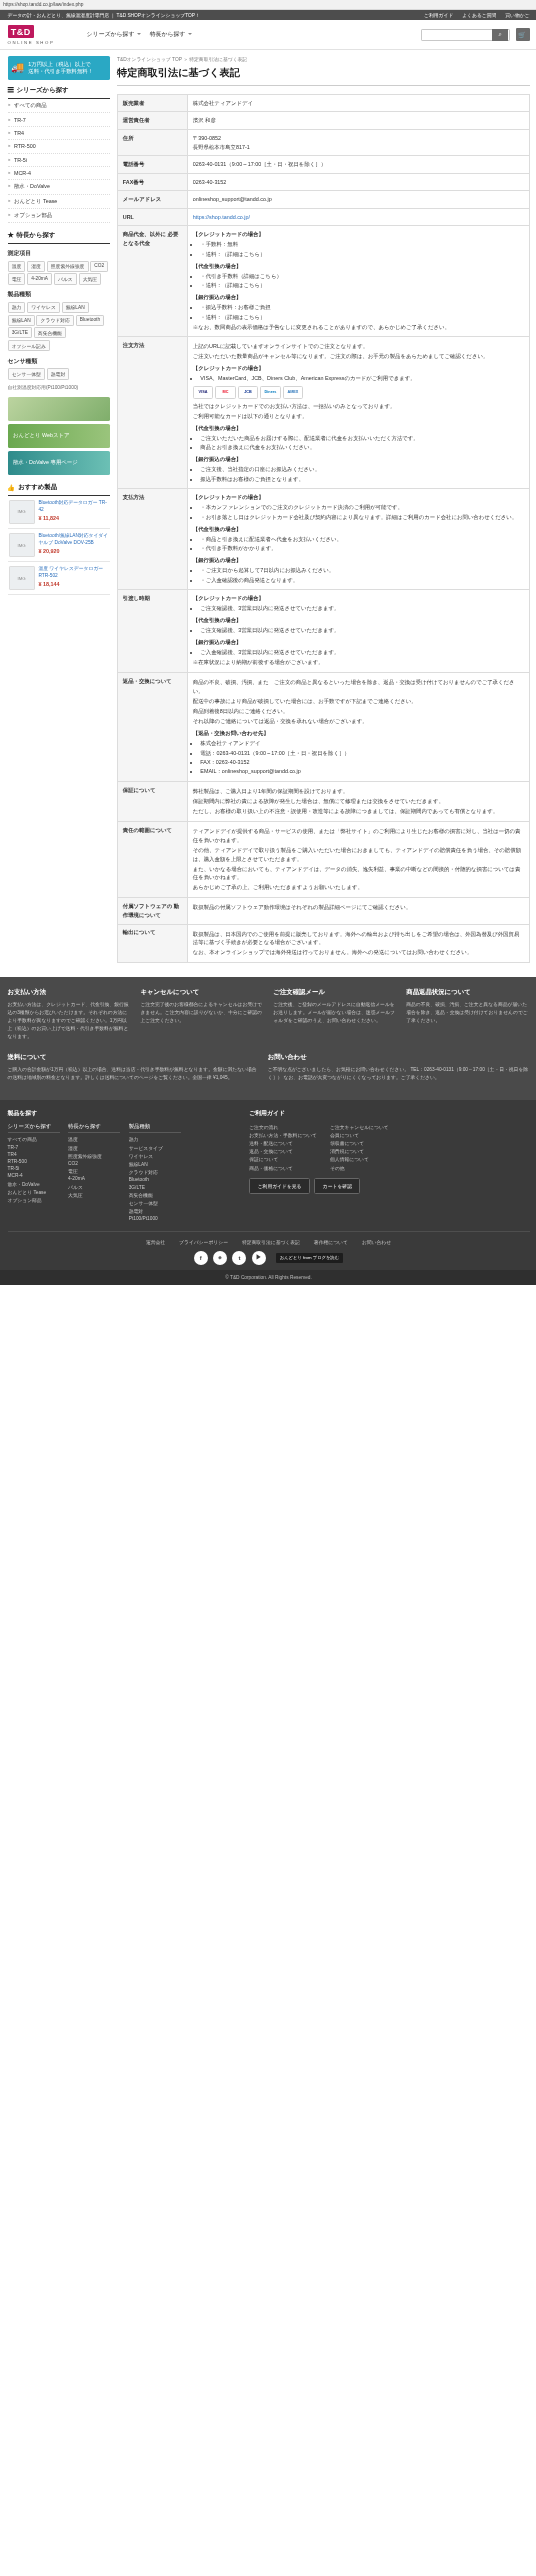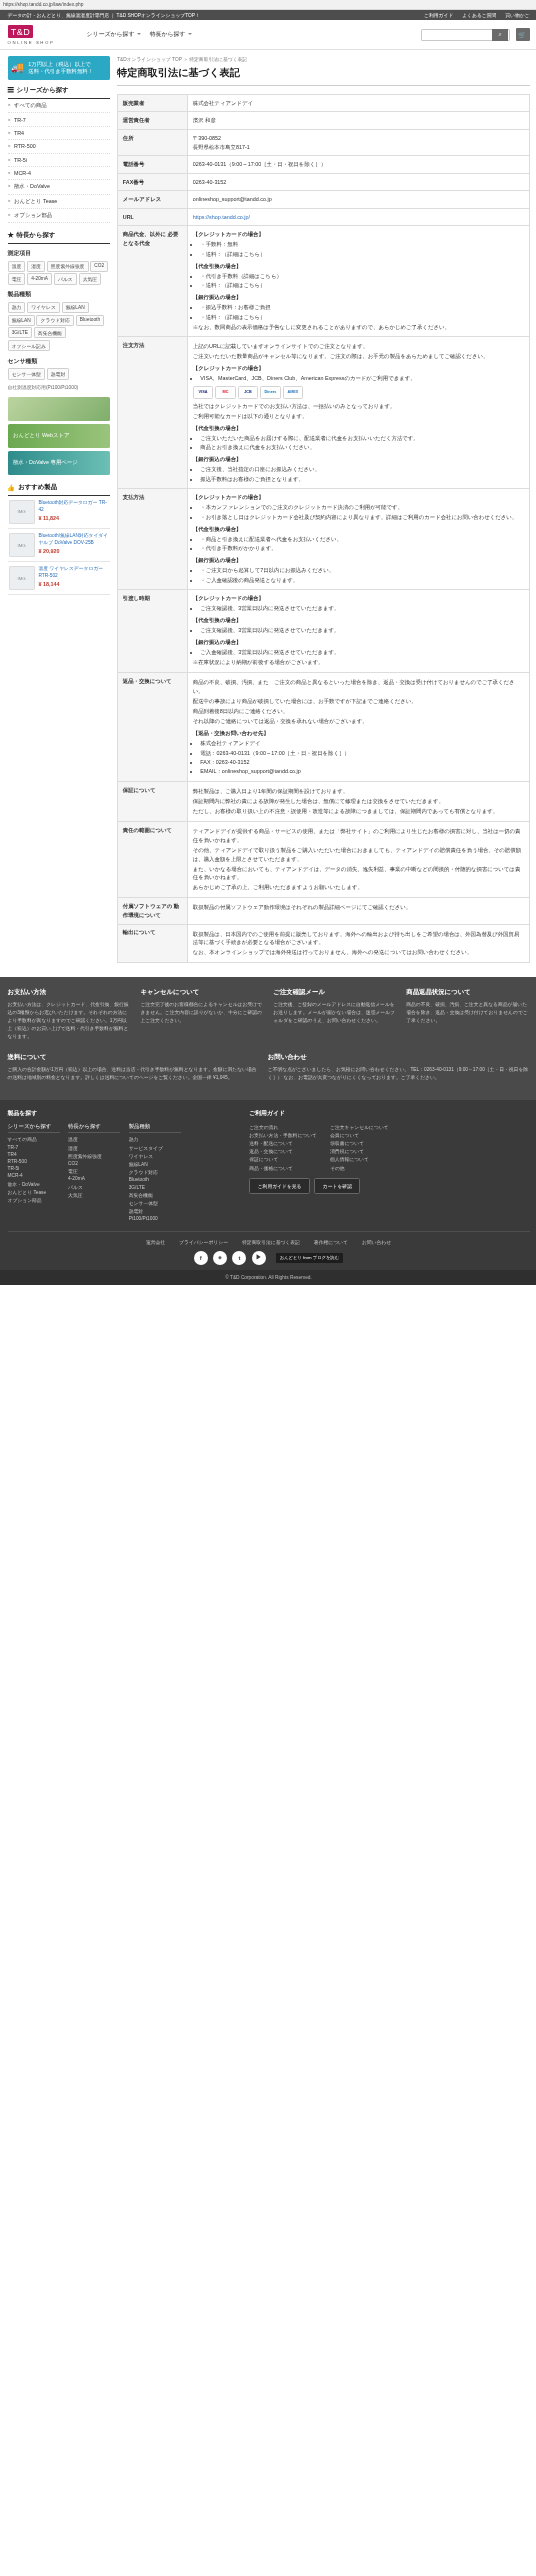--- a/index.html
+++ b/index.html
@@ -27,21 +27,21 @@
   .utility-bar .left span { margin-right:5.4px; }
   .utility-bar .right span { margin-left:7.5px; }
 
   
   .header {
     height:30px; background:#fff; display:flex; align-items:center;
     padding:0 7.5px; border-bottom:0.5px solid #e2e2e2;
   }
   .logo { width:64px; }
   .logo .logo-box {
-    background:#be185d; color:#fff; font-size:9px; font-weight:normal;
+    background:#be185d; color:#fff; font-size:9px; font-weight:bold;
     letter-spacing:0.5px; padding:1.6px 3.2px; display:inline-block; border-radius:1.1px;
   }
   .logo .logo-sub { font-size:4.3px; color:#555; letter-spacing:1.6px; margin-top:1.1px; }
   .nav-main { display:flex; margin-left:9.7px; }
   .nav-main .nav-item {
     font-size:5.9px; color:#222; padding:3.2px 9.7px 3.2px 5.4px; position:relative; cursor:pointer;
   }
   .nav-main .nav-item::after {
     content:""; position:absolute; right:3.2px; top:5.9px;
     border-left:2.1px solid transparent; border-right:2.1px solid transparent;

